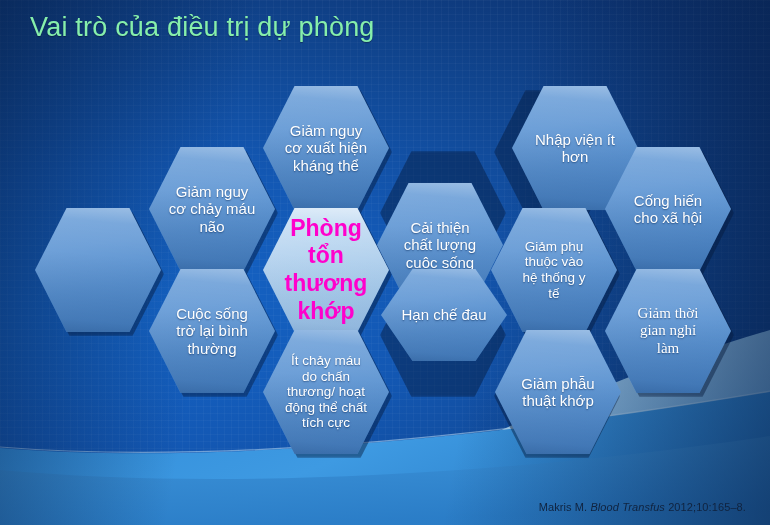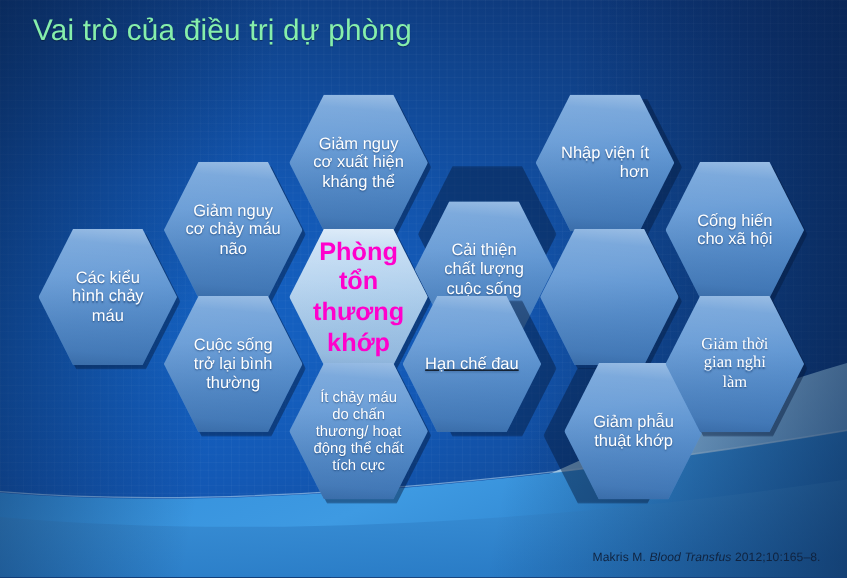--- a/index.html
+++ b/index.html
@@ -138,23 +138,20 @@
   </svg>
   <div class="bg-vign"></div>
 
   <div class="title">Vai trò của điều trị dự phòng</div>
 
   <div class="hexwrap">
 
     <div class="hexshadow" style="left:38px;top:212px;width:126px;height:124px;"></div>
     <div class="hex" style="left:35px;top:208px;width:126px;height:124px;">
       <span class="shd"></span>
-      <span class="lbl">Các kiểu
-hình chảy
-máu</span>
     </div>
 
     <div class="hexshadow" style="left:152px;top:151px;width:126px;height:124px;"></div>
     <div class="hex" style="left:149px;top:147px;width:126px;height:124px;">
       <span class="shd"></span>
       <span class="lbl">Giảm nguy
 cơ chảy máu
 não</span>
     </div>
 
@@ -194,39 +191,43 @@
 
     <div class="hexshadow" style="left:380px;top:151px;width:126px;height:124px;"></div>
     <div class="hex" style="left:377px;top:147px;width:126px;height:124px;margin-top:36px;">
       <span class="shd"></span>
       <span class="lbl">Cải thiện
 chất lượng
 cuộc sống</span>
     </div>
 
     <div class="hexshadow" style="left:380px;top:273px;width:126px;height:124px;"></div>
-    <div class="hex" style="left:366px;top:269px;width:126px;height:124px;text-decoration:underline;">
+    <div class="hex" style="left:381px;top:269px;width:126px;height:92px;">
       <span class="shd"></span>
       <span class="lbl">Hạn chế đau</span>
     </div>
 
     <div class="hexshadow" style="left:494px;top:90px;width:126px;height:124px;"></div>
-    <div class="hex" style="left:487px;top:86px;width:126px;height:124px;text-align:right;">
+    <div class="hex" style="left:512px;top:86px;width:126px;height:124px;">
       <span class="shd"></span>
       <span class="lbl">Nhập viện ít
 hơn</span>
     </div>
 
     <div class="hexshadow" style="left:494px;top:212px;width:126px;height:124px;"></div>
     <div class="hex sm" style="left:491px;top:208px;width:126px;height:124px;">
       <span class="shd"></span>
+      <span class="lbl">Giảm phụ
+thuộc vào
+hệ thống y
+tế</span>
     </div>
 
     <div class="hexshadow" style="left:494px;top:334px;width:126px;height:124px;"></div>
-    <div class="hex" style="left:513px;top:330px;width:126px;height:124px;">
+    <div class="hex" style="left:495px;top:330px;width:126px;height:124px;">
       <span class="shd"></span>
       <span class="lbl">Giảm phẫu
 thuật khớp</span>
     </div>
 
     <div class="hexshadow" style="left:608px;top:151px;width:126px;height:124px;"></div>
     <div class="hex" style="left:605px;top:147px;width:126px;height:124px;">
       <span class="shd"></span>
       <span class="lbl">Cống hiến
 cho xã hội</span>

